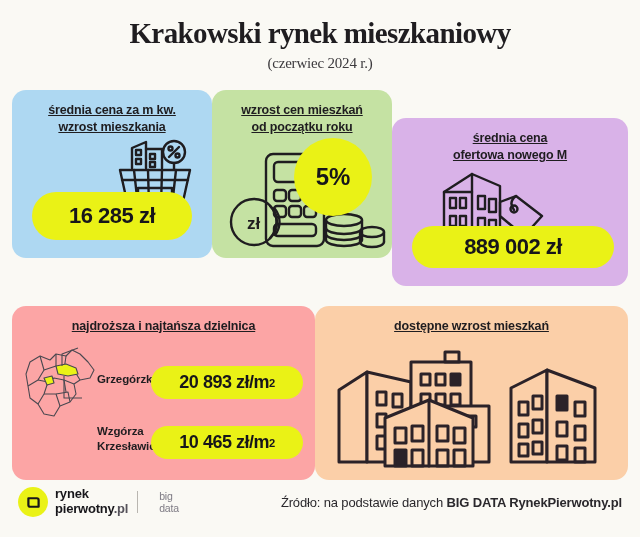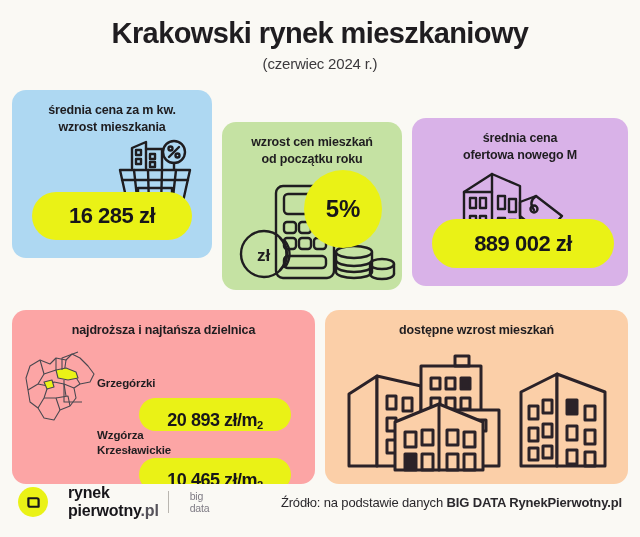--- a/index.html
+++ b/index.html
@@ -7,84 +7,84 @@
     width:640px;height:537px;
     background:#faf9f4;
     font-family:"Liberation Sans",sans-serif;
     color:#1f1d20;
     overflow:hidden;
     position:relative;
   }
   .page{position:absolute;inset:0;}
 
   
-  .header{text-align:center;padding-top:18px;}
+  .header{text-align:center;padding-top:18px;font-family:Liberation Serif, serif;}
   .title{
     font-size:29px;font-weight:bold;letter-spacing:-0.6px;
     color:#1f1d20;line-height:1.05;margin:0;
   }
   .subtitle{
     font-size:15px;color:#3c3a3d;margin-top:7px;letter-spacing:-0.2px;
   }
 
   
-  .row{display:flex;gap:10px;padding:4px 12px;box-sizing:border-box;}
+  .row{display:flex;padding:4px 12px;box-sizing:border-box;text-decoration:underline;}
   .row-top{margin-top:14px;}
   .row-bottom{margin-top:12px;}
 
   .card{
     border-radius:14px;
     position:relative;
     box-sizing:border-box;
     overflow:hidden;
   }
   .card-top{height:168px;}
   .card-bottom{height:174px;}
   .c1{background:#aed8f2;flex:0 0 200px;}
-  .c2{background:#c5e2a3;flex:0 0 180px;margin-top:32px;}
+  .c2{background:#c5e2a3;flex:0 0 180px;}
   .c3{background:#d9b2e8;flex:1 1 auto;margin-top:28px;}
   .c4{background:#fca5a5;flex:0 0 303px;}
   .c5{background:#fbcfa8;flex:1 1 auto;}
 
   .card-title{
     text-align:center;
     font-size:12.5px;font-weight:bold;line-height:1.35;
     color:#1f1d20;padding:12px 10px 0;letter-spacing:-0.15px;
   }
 
   
   .pill{
     position:absolute;background:#eaf216;border-radius:999px;
     display:flex;align-items:center;justify-content:center;
     font-weight:bold;color:#17161a;letter-spacing:-0.5px;
   }
   .pill-1{left:20px;right:20px;bottom:18px;height:48px;font-size:22px;}
-  .pill-3{left:20px;right:14px;bottom:18px;height:49px;font-size:22px;}
+  .pill-3{left:20px;right:14px;bottom:18px;height:42px;font-size:22px;}
   .blob-5pct{
     position:absolute;right:20px;top:48px;width:78px;height:78px;
     background:#eaf216;border-radius:50%;
     display:flex;align-items:center;justify-content:center;
     font-size:24px;font-weight:bold;color:#17161a;
   }
   .blob-offers{
     position:absolute;left:152px;top:48px;width:74px;height:88px;
     background:#eaf216;border-radius:50%;
     display:flex;align-items:center;justify-content:center;
     font-size:21px;font-weight:bold;color:#17161a;letter-spacing:-0.5px;
     z-index:5;
   }
 
   
   .district-rows{position:absolute;left:0;top:38px;width:100%;height:128px;}
   .district-pill{
-    position:absolute;right:24px;background:#eaf216;border-radius:999px;
+    position:absolute;right:12px;background:#eaf216;border-radius:999px;
     height:33px;min-width:152px;
-    display:flex;align-items:flex-end;justify-content:center;
+    display:flex;align-items:center;justify-content:center;
     font-size:18px;font-weight:bold;color:#17161a;letter-spacing:-0.5px;
-    padding:0 10px;box-sizing:border-box;margin-top:28px;
+    padding:0 10px;box-sizing:border-box;
   }
   .dp1{top:22px;}
   .dp2{top:82px;}
   .district-label{
     position:absolute;font-size:11.5px;font-weight:bold;
     color:#1f1d20;line-height:1.25;letter-spacing:-0.1px;
   }
   .dl1{left:85px;top:28px;}
   .dl2{left:85px;top:80px;}
   .map-wrap{position:absolute;left:8px;top:30px;width:86px;height:92px;}
@@ -102,21 +102,21 @@
     position:absolute;left:0;right:0;bottom:0;height:70px;
     display:flex;align-items:center;
   }
   .logo{display:flex;align-items:center;margin-left:18px;}
   .logo-mark{
     width:30px;height:30px;border-radius:50%;background:#eaf216;
     display:flex;align-items:center;justify-content:center;
     flex:0 0 30px;
   }
   .logo-text{
-    margin-left:20px;font-size:16px;font-weight:bold;line-height:1.15;
+    margin-left:7px;font-size:13px;font-weight:bold;line-height:1.15;
     color:#17161a;letter-spacing:-0.2px;
   }
   .logo-text .dotpl{color:#55525a;font-weight:bold;}
   .logo-div{
     width:1px;height:22px;background:#b9b6b0;margin:0 9px;
   }
   .logo-big{
     font-size:10.5px;line-height:1.15;color:#7e7b84;letter-spacing:-0.2px;margin-left:12px;
   }
   .source{

